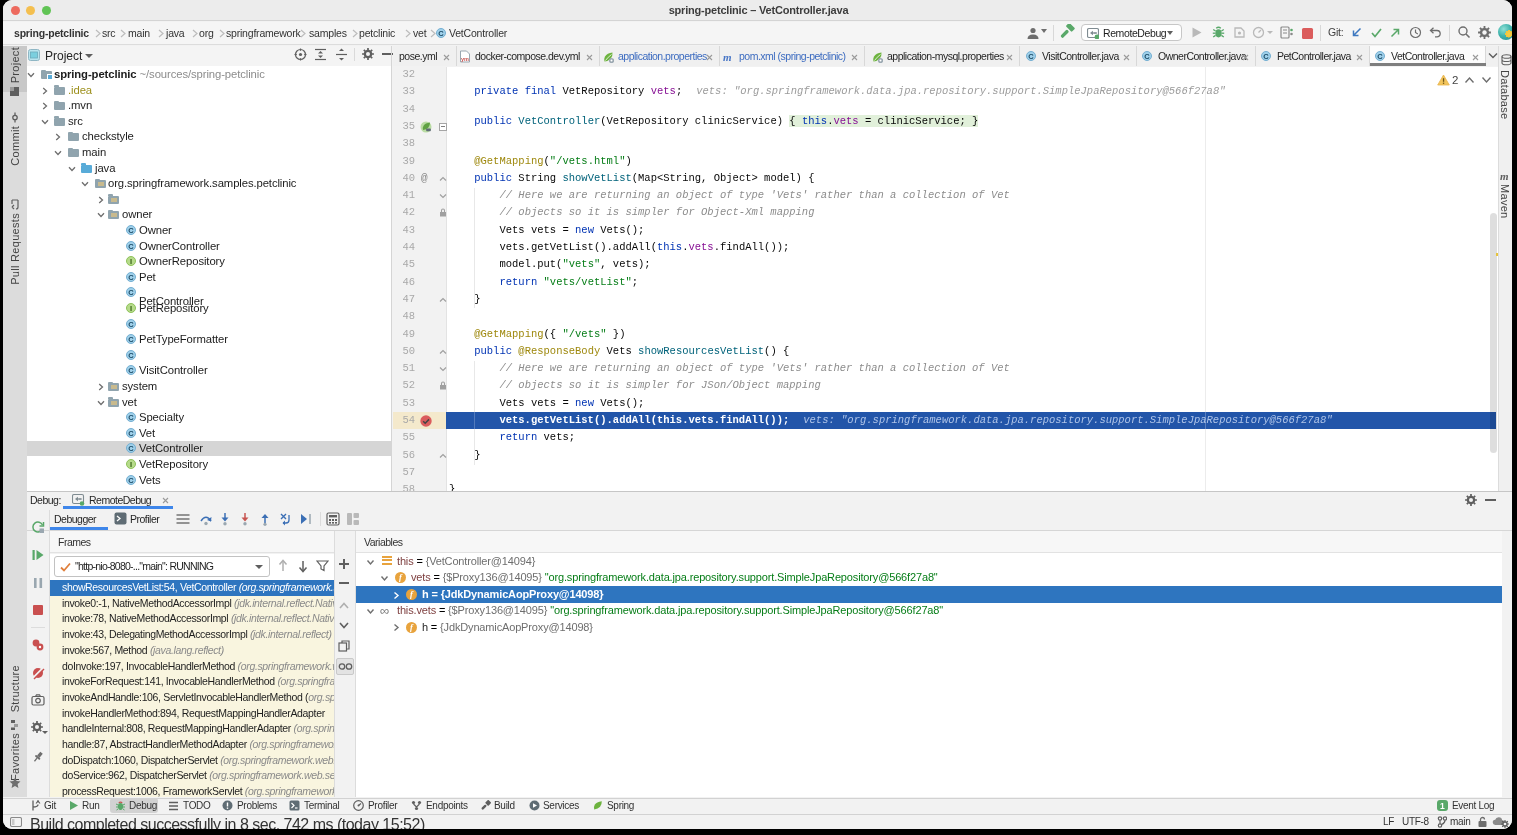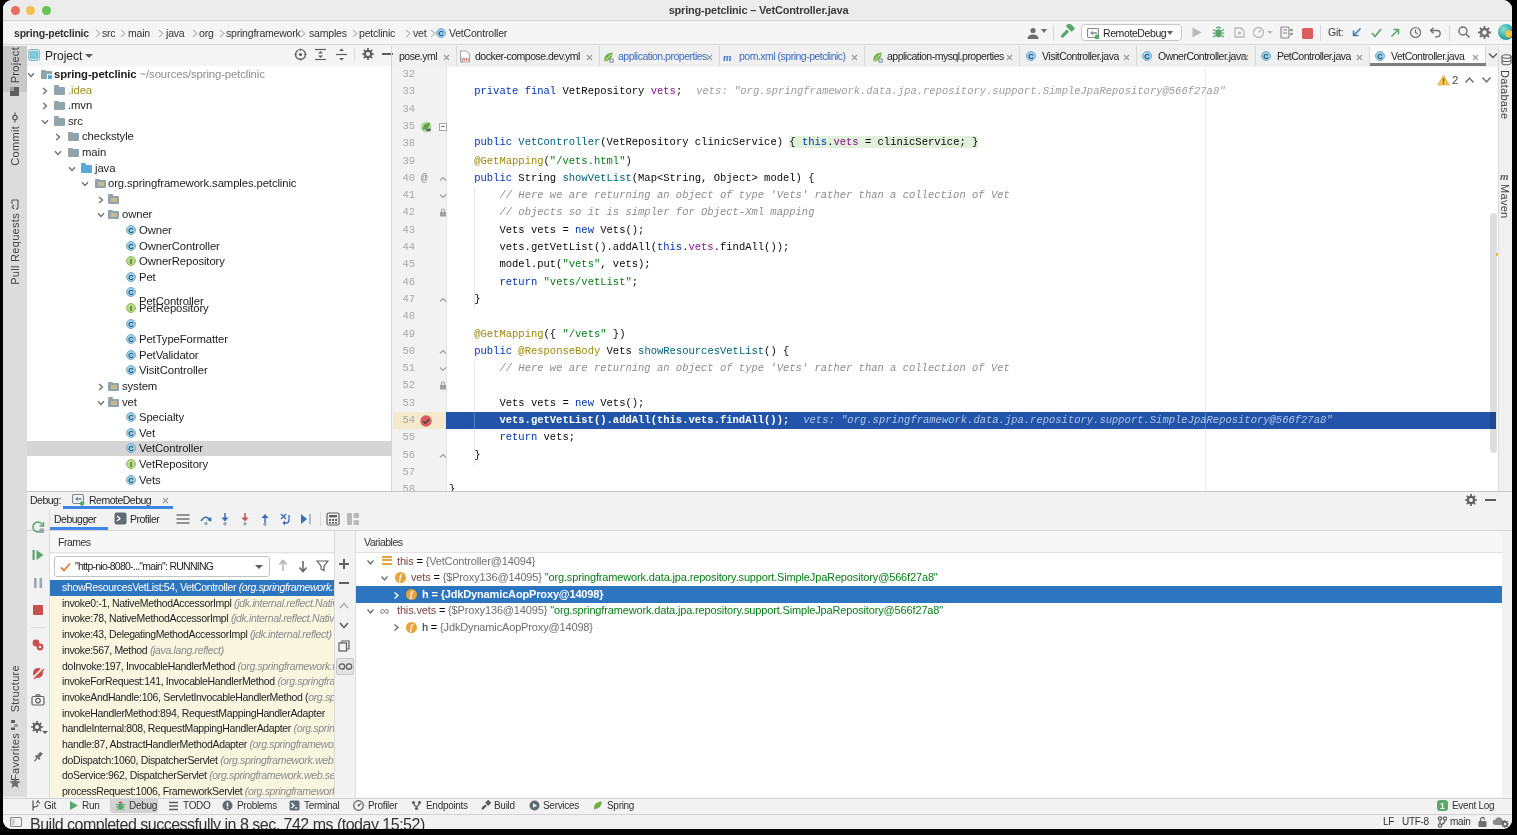--- a/index.html
+++ b/index.html
@@ -304,21 +304,20 @@
 <div class="cicon" style="left:126px;top:271.79999999999995px">C</div>
 <div class="trow" style="left:139px;top:270.8px"><span>Pet</span></div>
 <div class="cicon" style="left:126px;top:287.4px">C</div>
 <div class="trow" style="left:139px;top:295px"><span>PetController</span></div>
 <div class="iicon" style="left:126px;top:303.0px">I</div>
 <div class="trow" style="left:139px;top:302.0px"><span>PetRepository</span></div>
 <div class="cicon" style="left:126px;top:318.6px">C</div>
 <div class="cicon" style="left:126px;top:334.2px">C</div>
 <div class="trow" style="left:139px;top:333.2px"><span>PetTypeFormatter</span></div>
 <div class="cicon" style="left:126px;top:349.8px">C</div>
-<div class="trow" style="left:139px;top:348.8px"><span>PetValidator</span></div>
 <div class="cicon" style="left:126px;top:365.4px">C</div>
 <div class="trow" style="left:139px;top:364.4px"><span>VisitController</span></div>
 <svg class="ab" style="left:98px;top:383.0px" width="6" height="8" viewBox="0 0 6 8">
         <path d="M1.2 1 L4.5 4 L1.2 7" stroke="#6F6F6F" stroke-width="1.3" fill="none"></path>
       </svg>
 <div class="ab" style="left:108px;top:381.5px;width:5px;height:2px;background:#90A4AE;border-radius:1px 1px 0 0"></div>
       <div class="ab" style="left:108px;top:383.0px;width:11px;height:8px;background:#90A4AE;border-radius:1px"></div>
       <div class="ab" style="left:110.5px;top:385.0px;width:6px;height:4px;background:#C8BA8E"></div>
 <div class="trow" style="left:122px;top:380.0px"><span>system</span></div>
 <svg class="ab" style="left:97px;top:399.59999999999997px" width="8" height="6" viewBox="0 0 8 6">
@@ -420,21 +419,21 @@
 <div class="ab" style="left:474px;top:361px;width:1px;height:104px;background:#E8E8E8"></div>
 <div class="ab" style="left:393px;top:412.0px;width:53px;height:17.3px;background:#F4E9CC"></div>
 <div class="ab" style="left:446px;top:412.0px;width:1050px;height:17.3px;background:#2255A9"></div>
 <div class="ab" style="left:1205px;top:412.0px;width:1px;height:17.3px;background:rgba(255,255,255,0.25)"></div>
 <div class="ab" style="left:474px;top:412.0px;width:1px;height:17.3px;background:rgba(255,255,255,0.22)"></div>
 <div class="lnum" style="left:393px;top:68.0px">32</div>
 <div class="lnum" style="left:393px;top:85.3px">33</div>
 <div class="cline" style="left:449px;top:83.3px">    <span class="k">private</span> <span class="k">final</span> VetRepository <span class="fd">vets</span>;<span class="hint" style="margin-left:14px">vets: "org.springframework.data.jpa.repository.support.SimpleJpaRepository@566f27a8"</span></div>
 <div class="lnum" style="left:393px;top:102.6px">34</div>
 <div class="lnum" style="left:393px;top:119.9px">35</div>
-<div class="cline" style="left:449px;top:134px">    <span class="k">public</span> <span class="mt">VetController</span>(VetRepository clinicService) <span style="background:#E1F0DA">{ <span class="k">this</span>.<span class="fd">vets</span> = clinicService; }</span></div>
+<div class="cline" style="left:449px;top:113px">    <span class="k">public</span> <span class="mt">VetController</span>(VetRepository clinicService) <span style="background:#E1F0DA">{ <span class="k">this</span>.<span class="fd">vets</span> = clinicService; }</span></div>
 <div class="lnum" style="left:393px;top:137.2px">38</div>
 <div class="lnum" style="left:393px;top:154.5px">39</div>
 <div class="cline" style="left:449px;top:152.5px">    <span class="an">@GetMapping</span>(<span class="st">"/vets.html"</span>)</div>
 <div class="lnum" style="left:393px;top:171.8px">40</div>
 <div class="cline" style="left:449px;top:169.8px">    <span class="k">public</span> String <span class="mt">showVetList</span>(Map&lt;String, Object&gt; model) {</div>
 <div class="lnum" style="left:393px;top:189.1px">41</div>
 <div class="cline" style="left:449px;top:187.1px">        <span class="cm">// Here we are returning an object of type 'Vets' rather than a collection of Vet</span></div>
 <div class="lnum" style="left:393px;top:206.4px">42</div>
 <div class="cline" style="left:449px;top:204.4px">        <span class="cm">// objects so it is simpler for Object-Xml mapping</span></div>
 <div class="lnum" style="left:393px;top:223.7px">43</div>
@@ -448,20 +447,21 @@
 <div class="lnum" style="left:393px;top:292.9px">47</div>
 <div class="cline" style="left:449px;top:290.9px">    }</div>
 <div class="lnum" style="left:393px;top:310.2px">48</div>
 <div class="lnum" style="left:393px;top:327.5px">49</div>
 <div class="cline" style="left:449px;top:325.5px">    <span class="an">@GetMapping</span>({ <span class="st">"/vets"</span> })</div>
 <div class="lnum" style="left:393px;top:344.8px">50</div>
 <div class="cline" style="left:449px;top:342.8px">    <span class="k">public</span> <span class="an">@ResponseBody</span> Vets <span class="mt">showResourcesVetList</span>() {</div>
 <div class="lnum" style="left:393px;top:362.1px">51</div>
 <div class="cline" style="left:449px;top:360.1px">        <span class="cm">// Here we are returning an object of type 'Vets' rather than a collection of Vet</span></div>
 <div class="lnum" style="left:393px;top:379.4px">52</div>
+<div class="cline" style="left:449px;top:377.4px">        <span class="cm">// objects so it is simpler for JSon/Object mapping</span></div>
 <div class="lnum" style="left:393px;top:396.7px">53</div>
 <div class="cline" style="left:449px;top:394.7px">        Vets vets = <span class="k">new</span> Vets();</div>
 <div class="lnum" style="left:393px;top:414.0px">54</div>
 <div class="cline" style="left:449px;top:412.0px;color:#FFF;font-weight:bold">        vets.getVetList().addAll(this.vets.findAll());<span style="color:#AFC4E8;font-weight:normal;font-style:italic;margin-left:14px">vets: "org.springframework.data.jpa.repository.support.SimpleJpaRepository@566f27a8"</span></div>
 <div class="lnum" style="left:393px;top:431.3px">55</div>
 <div class="cline" style="left:449px;top:429.3px">        <span class="k">return</span> vets;</div>
 <div class="lnum" style="left:393px;top:448.6px">56</div>
 <div class="cline" style="left:449px;top:446.6px">    }</div>
 <div class="lnum" style="left:393px;top:465.9px">57</div>
 <div class="lnum" style="left:393px;top:483.2px">58</div>

